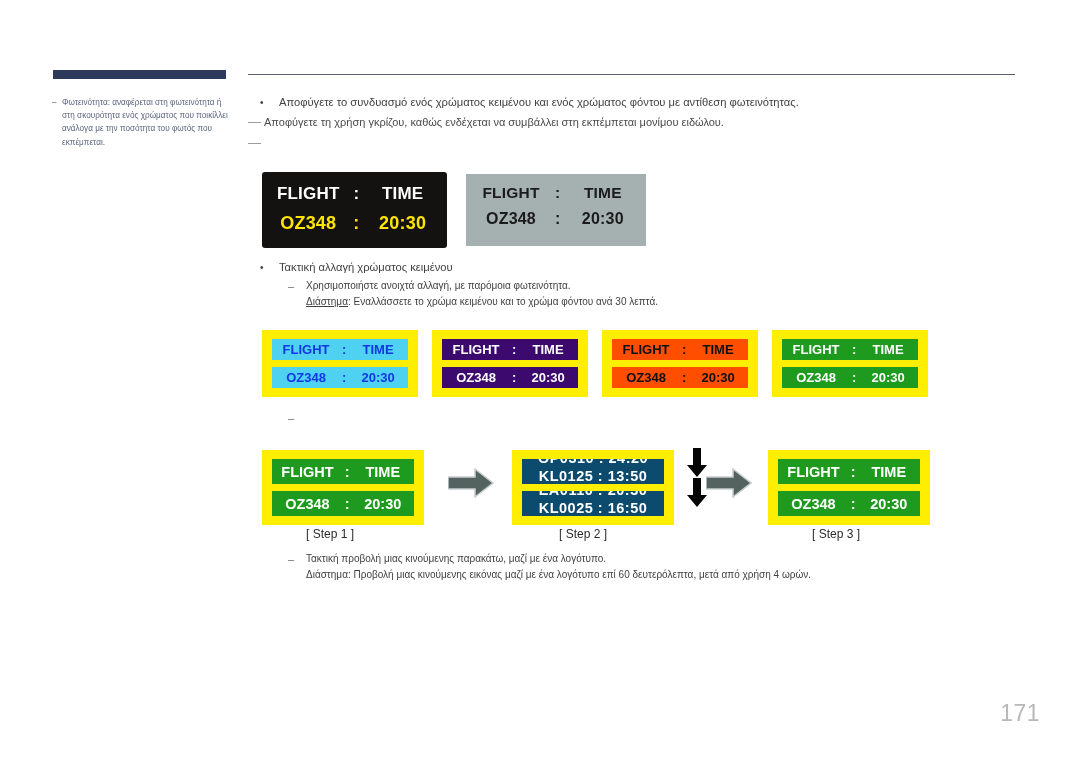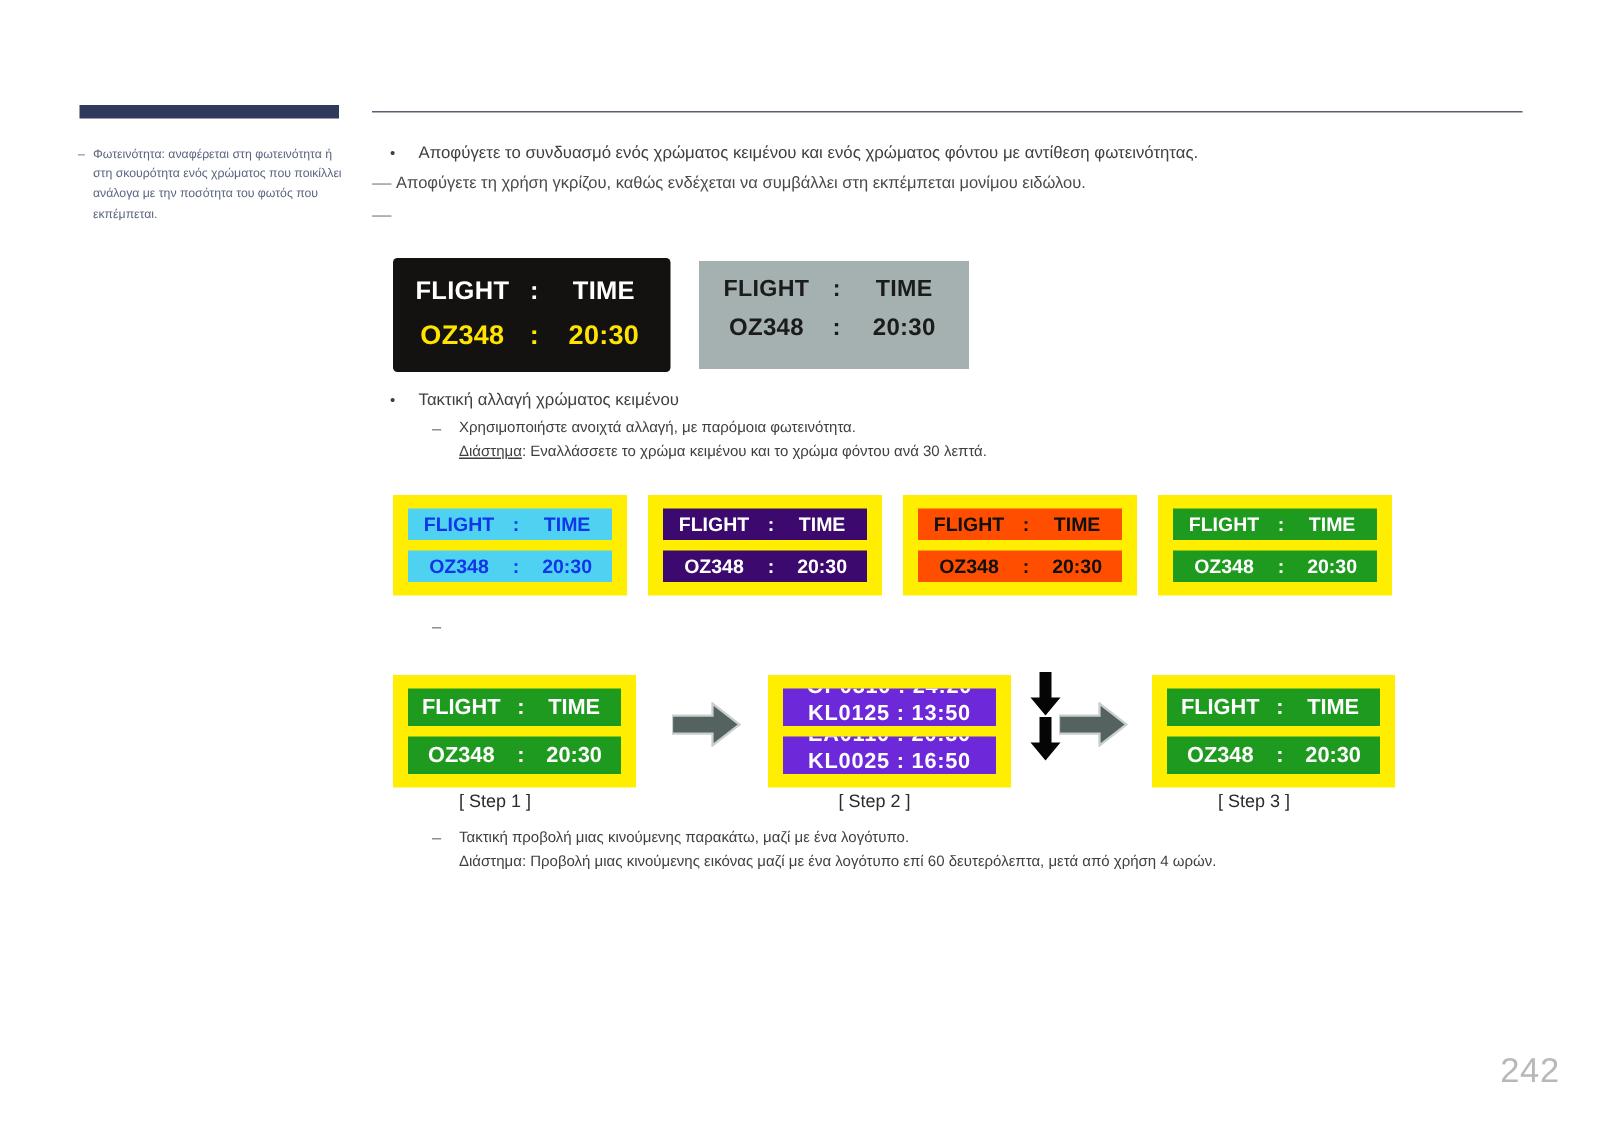--- a/index.html
+++ b/index.html
@@ -124,21 +124,21 @@
   .sz-md .bar { font-size: 14.5px; height: 25px; }
 
   
   .sch-cyan   .bar { background: #4fd2f2; color: #1136e8; }
   .sch-purple .bar { background: #3c0a6e; color: #ffffff; }
   .sch-orange .bar { background: #ff4e00; color: #101010; }
   .sch-green  .bar { background: #1e9b1e; color: #ffffff; }
 
   
   .scroller .bar {
-    background: #6d28d9; color: #ffffff;
+    background: #0c4a6e; color: #ffffff;
     position: relative; overflow: hidden;
     display: block; padding: 0;
   }
   .scroller .sl {
     position: absolute; left: 0; width: 100%;
     text-align: center; font-size: 14.5px; font-weight: bold;
     white-space: nowrap; letter-spacing: .5px;
   }
   .scroller .bar.b1 .sl.a { top: -9px; }
   .scroller .bar.b1 .sl.b { top: 9px; }
@@ -361,15 +361,15 @@
   <div class="main" style="top:551px;">
     <div class="line dash-l2">
       <span class="dsh">–</span>
       <span>Τακτική προβολή μιας κινούμενης παρακάτω, μαζί με ένα λογότυπο.</span>
     </div>
     <div class="line plain-l2">
       <span>Διάστημα</span><span>: Προβολή μιας κινούμενης εικόνας μαζί με ένα λογότυπο επί 60 δευτερόλεπτα, μετά από χρήση 4 ωρών.</span>
     </div>
   </div>
 
-  <div class="pageno">242</div>
+  <div class="pageno">171</div>
 
 </div>
 
 </body></html>

